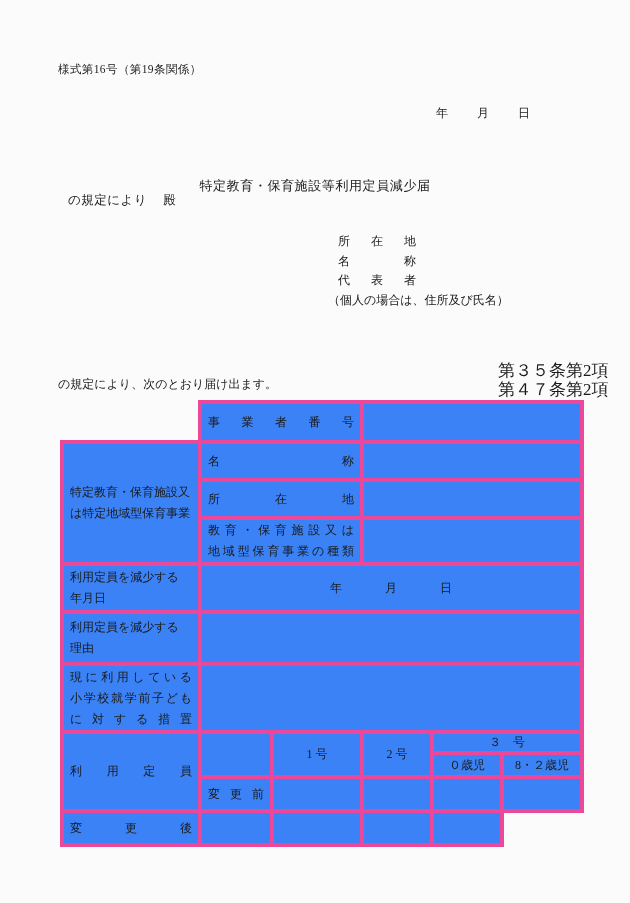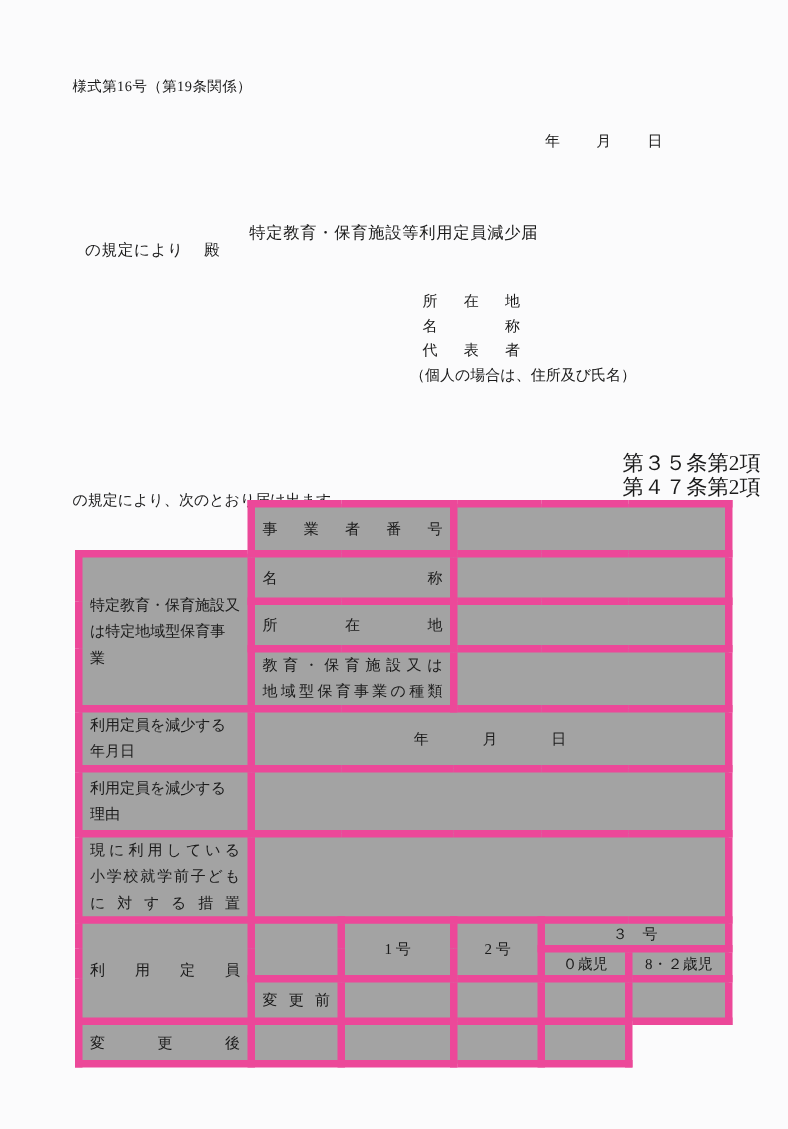--- a/index.html
+++ b/index.html
@@ -101,41 +101,40 @@
     font-size: 17px;
     line-height: 19px;
     white-space: nowrap;
     margin-top: 23px;
   }
   .body-line2 {
     position: absolute;
     left: 0;
     top: 36px;
     white-space: nowrap;
-    margin-top: 16px;
   }
 
   
   .tbl-wrap {
     position: absolute;
     left: 60px;
     top: 400px;
     width: 520px;
   }
   table.form {
     border-collapse: collapse;
     width: 520px;
     table-layout: fixed;
   }
   table.form td {
-    border: 6px solid #ec4899;
+    border: 4px solid #ec4899;
     font-size: 12px;
     padding: 0 6px;
     vertical-align: middle;
-    background: #a3a3a3;
+    background: #3b82f6;
   }
   td.noborder {
     border: none !important;
     background: transparent !important;
   }
   
   .j {
     display: block;
     text-align: justify;
     text-align-last: justify;

